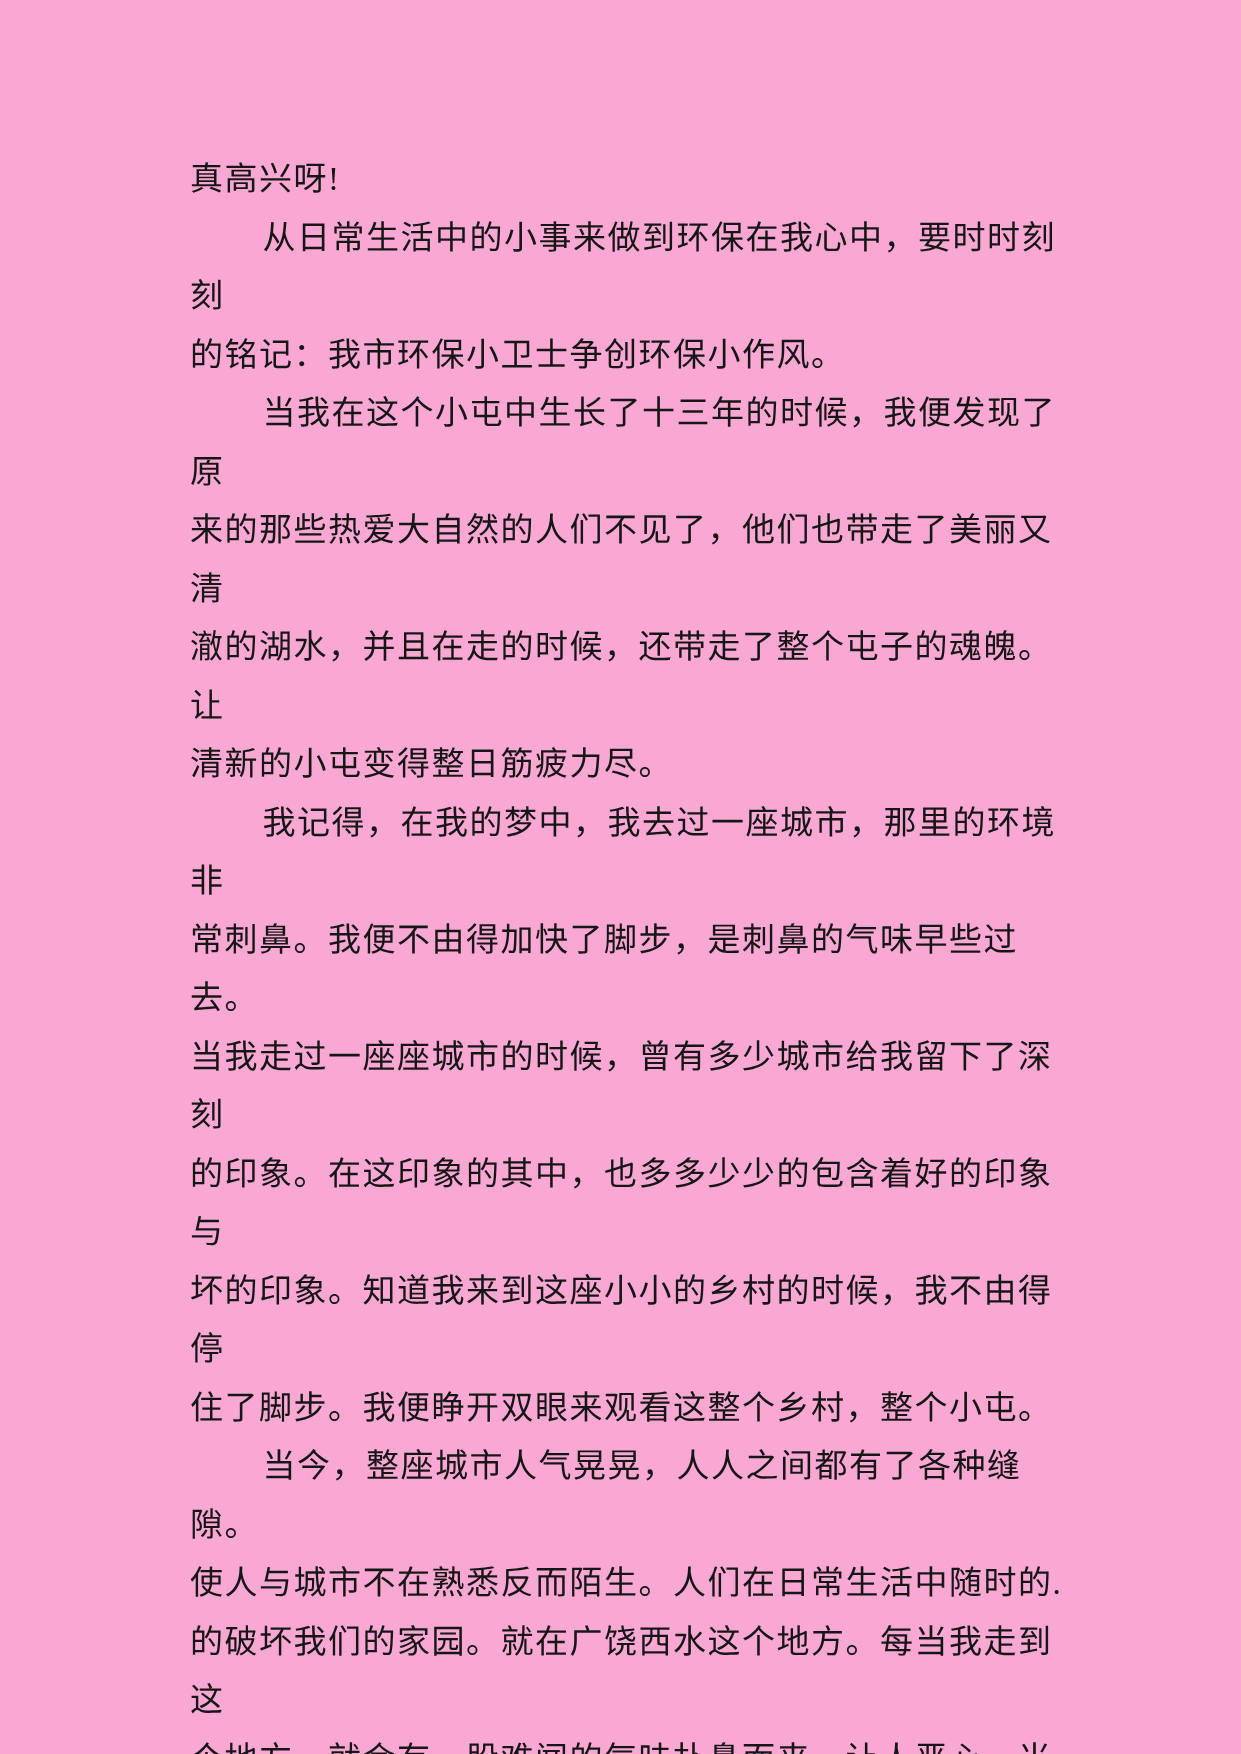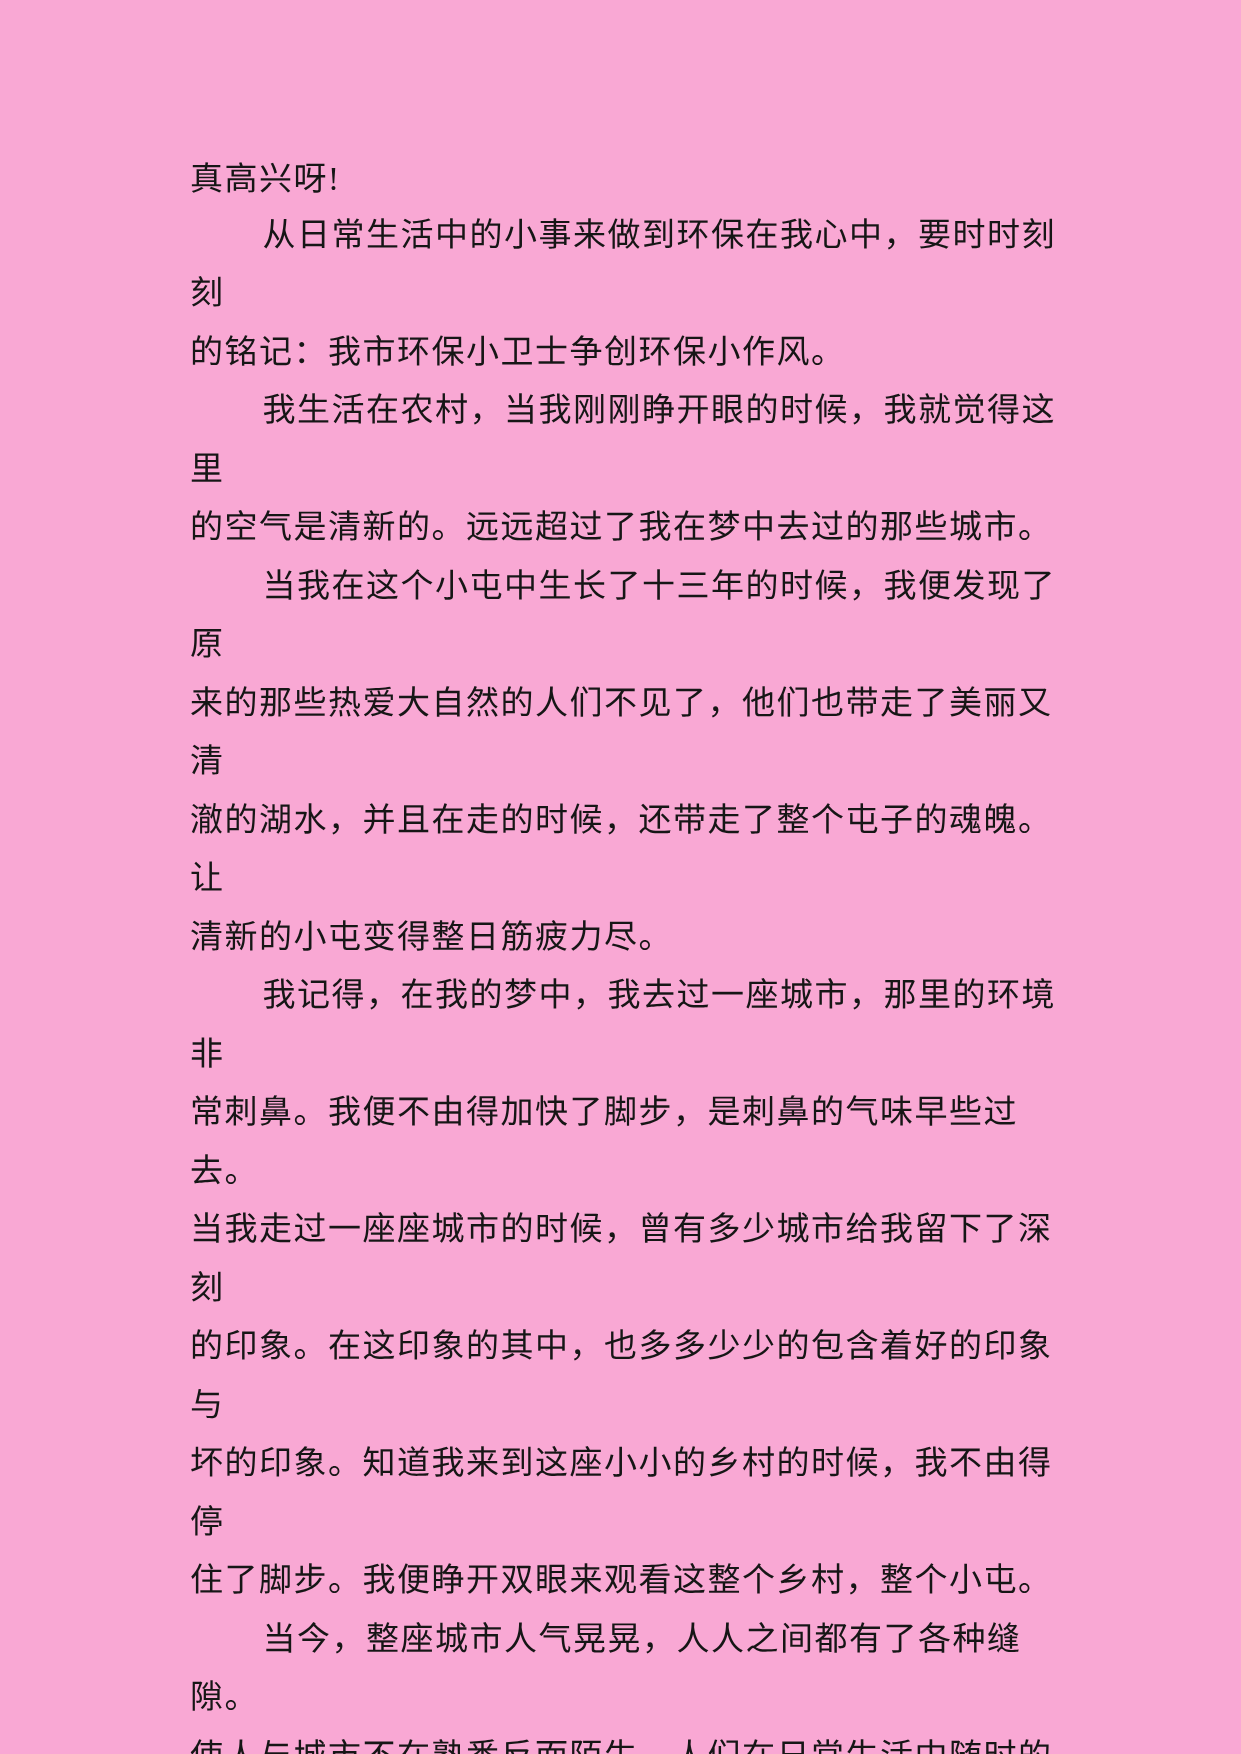--- a/index.html
+++ b/index.html
@@ -33,34 +33,31 @@
     font-size: 33px;
     line-height: 58.5px;
     letter-spacing: 1.5px;
     white-space: pre-line;      
     text-align: left;
     font-weight: 400;
     -webkit-font-smoothing: antialiased;
   }
   .para.indent {
     text-indent: 2.2em;
-    font-family: Liberation Mono, monospace;
   }
 </style>
 </head>
 <body>
 
 <div class="page" style="background: #f9a8d4;">
   <div class="doc-body" style="color: rgb(22, 22, 22);">
 
   <p class="para">真高兴呀!</p>
       <p class="para indent">从日常生活中的小事来做到环保在我心中，要时时刻刻
 的铭记：我市环保小卫士争创环保小作风。</p>
-      <p class="para indent">我生活在农村，当我刚刚睁开眼的时候，我就觉得这里
-的空气是清新的。远远超过了我在梦中去过的那些城市。</p>
       <p class="para indent">当我在这个小屯中生长了十三年的时候，我便发现了原
 来的那些热爱大自然的人们不见了，他们也带走了美丽又清
 澈的湖水，并且在走的时候，还带走了整个屯子的魂魄。让
 清新的小屯变得整日筋疲力尽。</p>
       <p class="para indent">我记得，在我的梦中，我去过一座城市，那里的环境非
 常刺鼻。我便不由得加快了脚步，是刺鼻的气味早些过去。
 当我走过一座座城市的时候，曾有多少城市给我留下了深刻
 的印象。在这印象的其中，也多多少少的包含着好的印象与
 坏的印象。知道我来到这座小小的乡村的时候，我不由得停
 住了脚步。我便睁开双眼来观看这整个乡村，整个小屯。</p>

